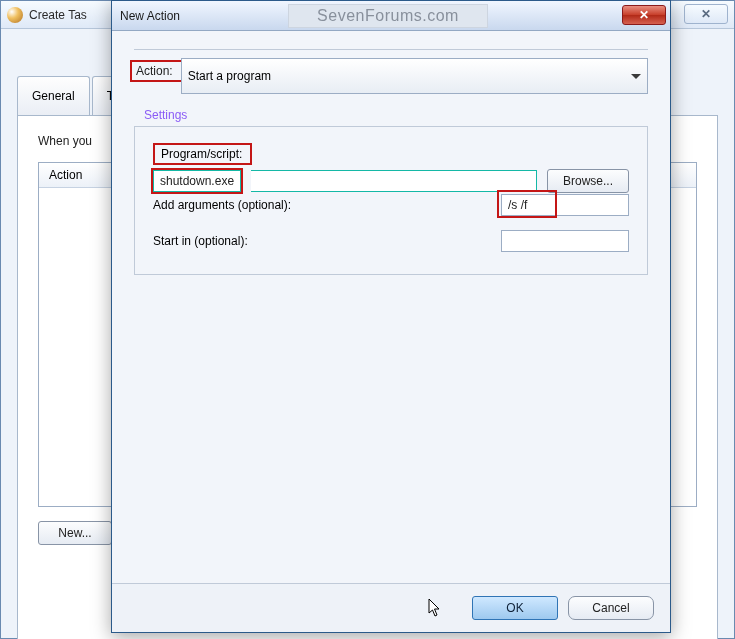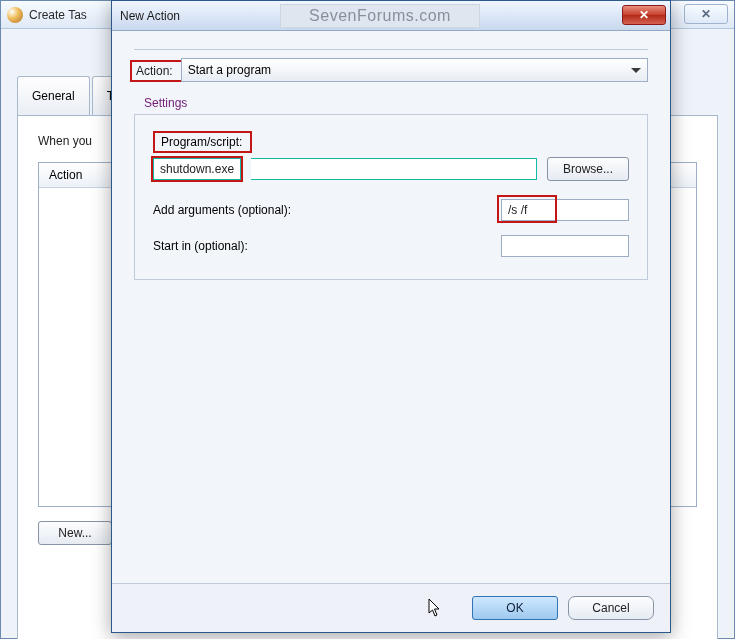--- a/index.html
+++ b/index.html
@@ -139,35 +139,35 @@
     padding:18px 22px 12px 22px;
     position:relative;
     background:#f2f5fa;
   }
   .instruction { color:#1a1a1a; margin-bottom:20px;}
   .hr { height:1px;background:#c0cad8;margin-bottom:10px;}
   .row { display:flex; align-items:center; gap:10px; margin-bottom:14px;}
   .lbl { color:#222;}
   .select {
     flex:1;
-    height:24px;
+    height:36px;
     border:1px solid #9cadc4;
     background:linear-gradient(#ffffff,#e8edf4);
     display:flex;align-items:center;justify-content:space-between;
     padding:0 6px;
     font-size:12px;
   }
   .select .arrow {
     width:0;height:0;
     border-left:5px solid transparent;
     border-right:5px solid transparent;
     border-top:5px solid #3a3a3a;
   }
   .group-title {
-    color:#701a75; margin-left:10px; margin-bottom:4px; margin-top:4px;
+    color:#8b5cf6; margin-left:10px; margin-bottom:4px; margin-top:4px;
   }
   .group {
     border:1px solid #c0cad8;
     padding:16px 18px 22px 18px;
     background:#f2f5fa;
   }
   .field-row { display:flex; gap:10px; align-items:center; margin-top:6px;}
   .textinput {
     flex:1;
     height:22px;
@@ -179,21 +179,21 @@
     display:flex;align-items:center;
   }
   .shortinput {
     width:128px;height:22px;
     border:1px solid #9cadc4;background:#fff;
     padding:0 6px;font-size:12px;color:#222;
     display:flex;align-items:center;
   }
   .args-row {
     display:flex;align-items:center;justify-content:space-between;
-    margin-top:18px;
+    margin-top:1px;
   }
   .footer {
     border-top:1px solid #c0cad8;
     padding:12px 16px;
     display:flex;justify-content:flex-end;gap:10px;
     background:#eef2f8;
     position:relative;
   }
   .btn-primary {
     border:1px solid #2f74b5;
@@ -208,21 +208,21 @@
     min-width:86px;height:24px;
     display:inline-flex;align-items:center;justify-content:center;
     border-radius:7px;font-size:12px;color:#222;
   }
   .redbox { border:2px solid #c41616; }
   .redbox-tight { outline:2px solid #c41616; }
 
   
   .watermark {
     position:absolute;
-    left:280px; top:4px;
+    left:288px; top:4px;
     width:200px;height:24px;
     background:#dfe6ef;
     color:#88909c;
     font-size:16px;
     letter-spacing:0.5px;
     display:flex;align-items:center;justify-content:center;
     border:1px solid #cdd5e0;
     z-index:50;
   }
   .cursor {

